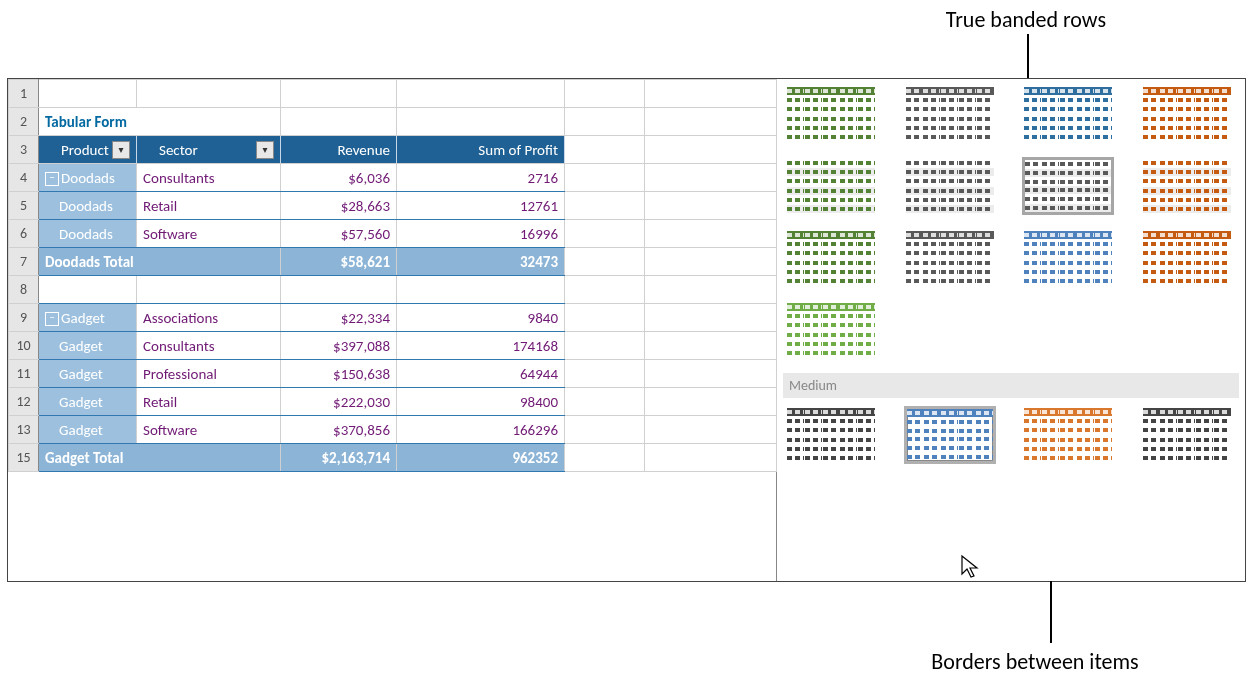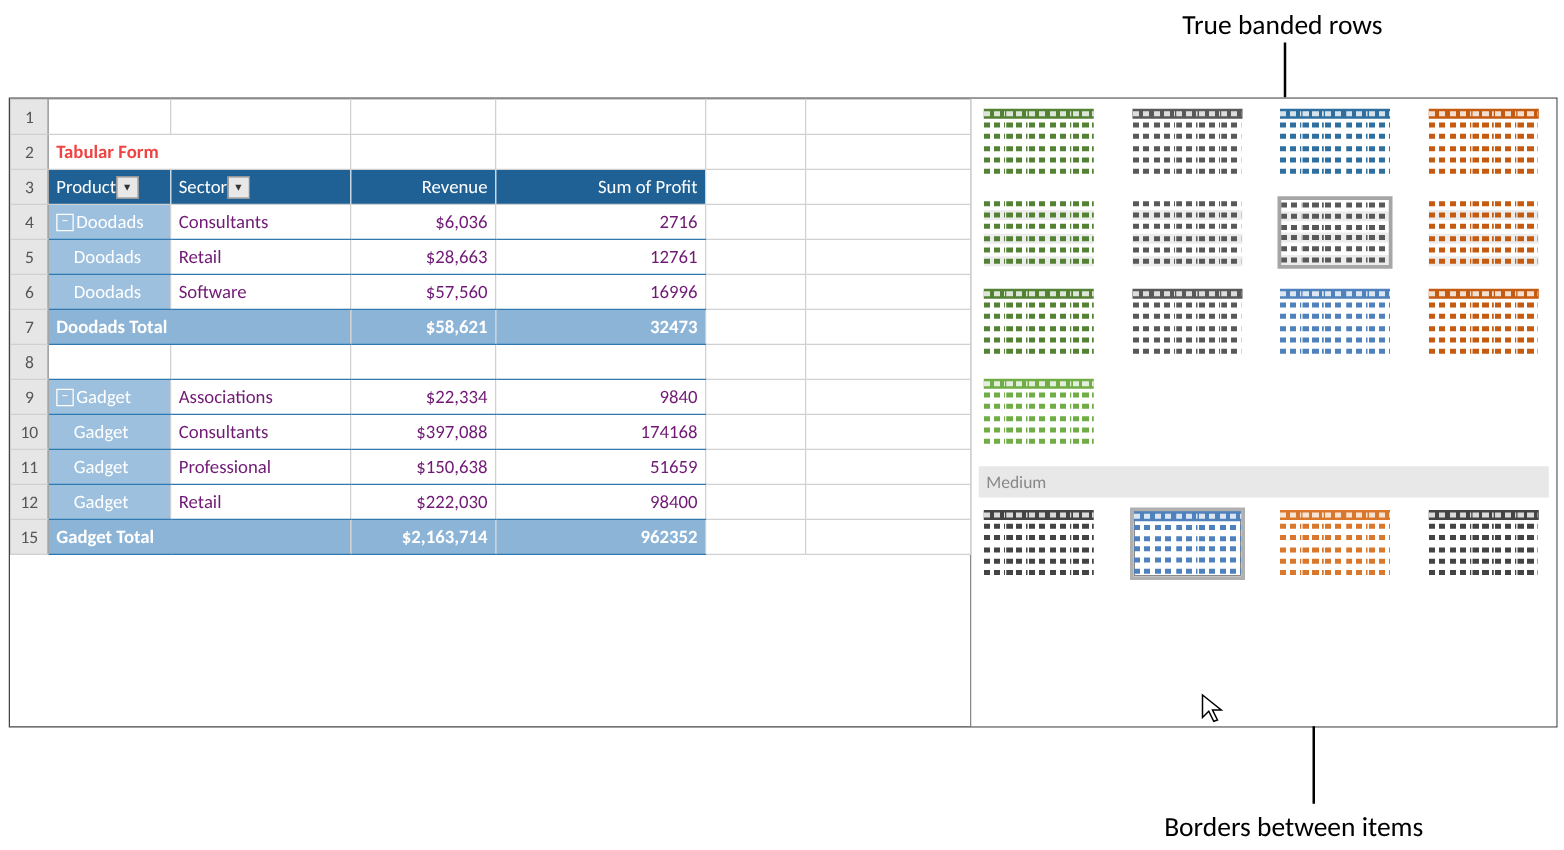--- a/index.html
+++ b/index.html
@@ -93,35 +93,35 @@
   col.c1 { width: 30px; }
   col.c2 { width: 98px; }
   col.c3 { width: 144px; }
   col.c4 { width: 116px; }
   col.c5 { width: 168px; }
   col.c6 { width: 80px; }
   col.c7 { width: 132px; }
 
   .title-cell {
     font-weight: bold;
-    color: #ef4444;
+    color: #0369a1;
   }
   
   .ph {
     background: #337ab7;
     background: #3173a5;
     background: #2f6f9f;
     background: #2a6a94;
     background: #2f78b0;
     background: #1f6194;
     color: #fff;
     font-weight: normal;
     border-right: 1px solid #c9d8e6 !important;
   }
-  .ph-inner { display:flex; align-items:center; justify-content:flex-start; height:100%;}
+  .ph-inner { display:flex; align-items:center; justify-content:space-between; height:100%;margin-left:16px;}
   .dd-btn {
     width: 16px; height:16px; background:#e8e8e8; border:1px solid #888;
     display:flex; align-items:center; justify-content:center;
     font-size:10px; color:#333;
   }
   .blue-cell {
     background: #8cb4d6;
     background: #9cc0de;
     color: #fff;
     border-bottom: 1px solid #2f78b0 !important;
@@ -334,30 +334,39 @@
         <td class="white-cell num">$397,088</td>
         <td class="white-cell num">174168</td>
         <td></td>
             <td></td>
       </tr>
       <tr>
         <td class="rowhdr">11</td>
         <td class="blue-cell" style="padding-left:20px">Gadget</td>
         <td class="white-cell">Professional</td>
         <td class="white-cell num">$150,638</td>
-        <td class="white-cell num">51659</td>
+        <td class="white-cell num">64944</td>
         <td></td>
             <td></td>
       </tr>
       <tr>
         <td class="rowhdr">12</td>
         <td class="blue-cell" style="padding-left:20px">Gadget</td>
         <td class="white-cell">Retail</td>
         <td class="white-cell num">$222,030</td>
         <td class="white-cell num">98400</td>
+        <td></td>
+            <td></td>
+      </tr>
+      <tr>
+        <td class="rowhdr">13</td>
+        <td class="blue-cell" style="padding-left:20px">Gadget</td>
+        <td class="white-cell">Software</td>
+        <td class="white-cell num">$370,856</td>
+        <td class="white-cell num">166296</td>
         <td></td>
             <td></td>
       </tr>
 
       <tr>
         <td class="rowhdr">15</td>
         <td class="subtotal" colspan="2">Gadget Total</td>
         <td class="subtotal num">$2,163,714</td>
         <td class="subtotal num">962352</td>
         <td></td>

